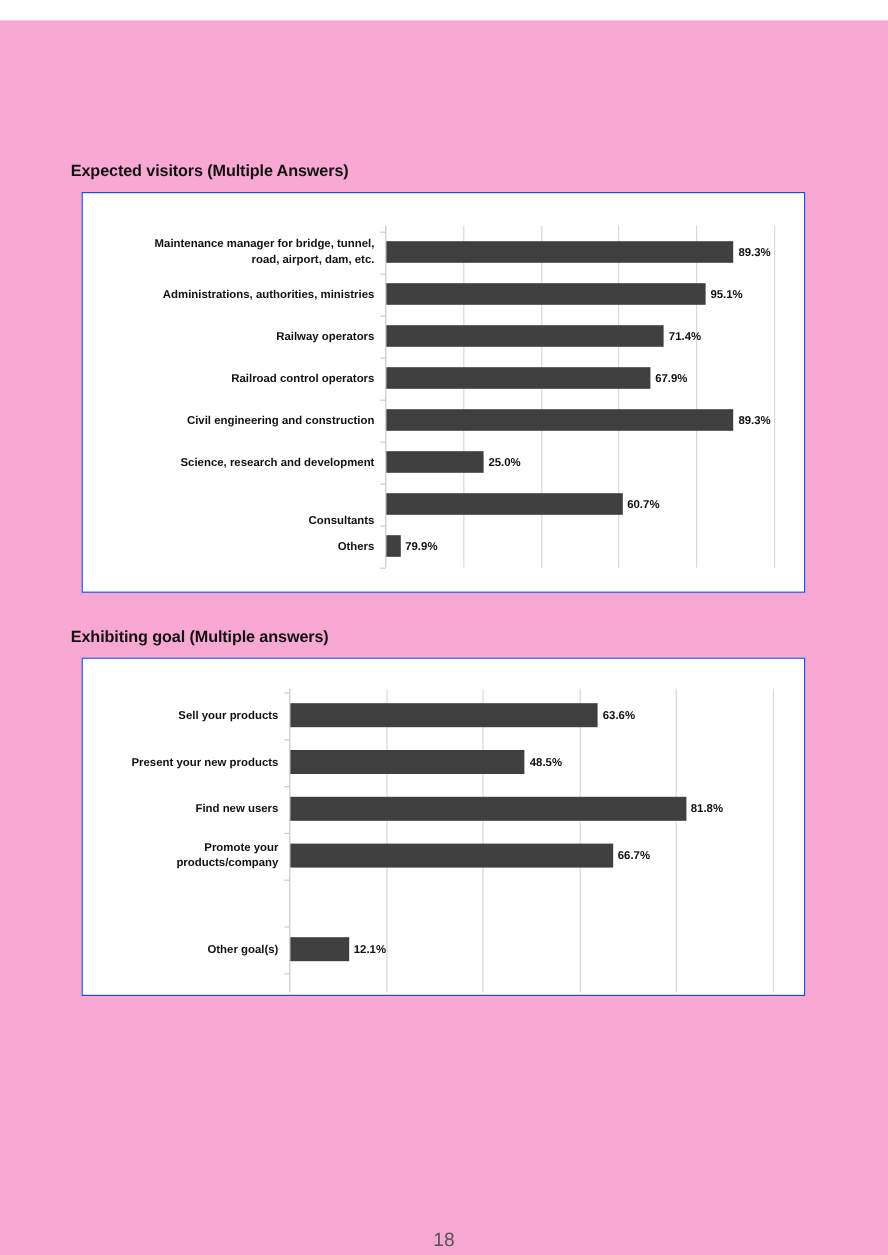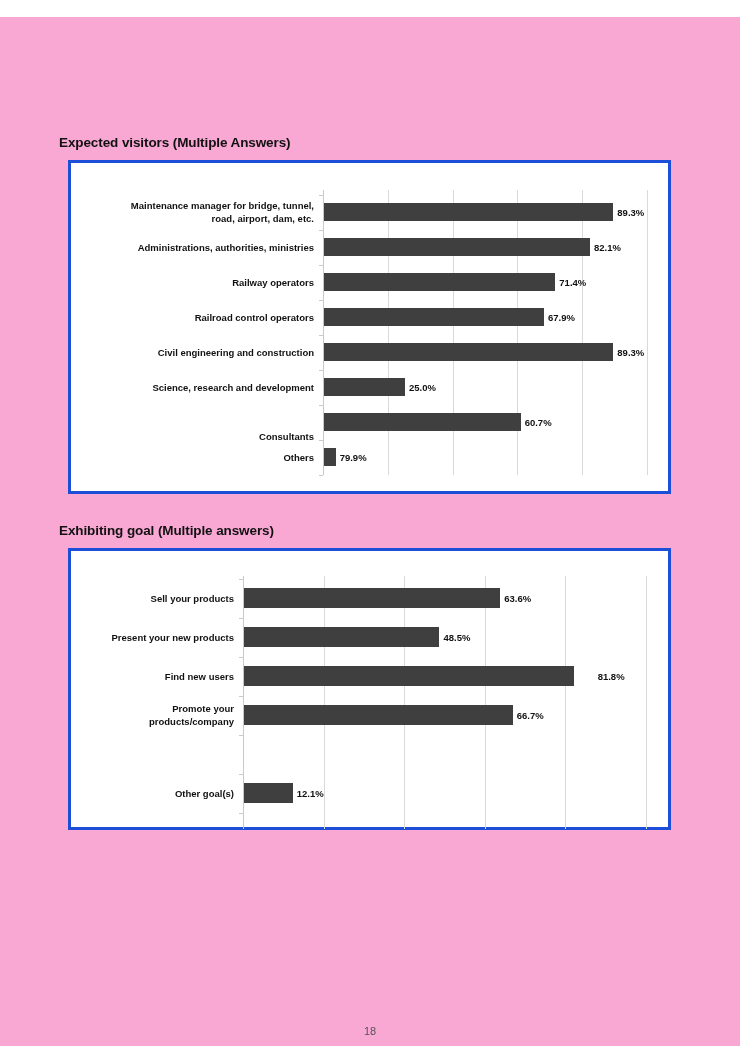--- a/index.html
+++ b/index.html
@@ -32,21 +32,21 @@
     letter-spacing: -0.1px;
     color: #111111;
     white-space: nowrap;
   }
   #title-1 { left: 59px; top: 118px; }
   #title-2 { left: 59px; top: 506px; }
 
   
   .chart-frame {
     position: absolute;
-    border: 3px solid #1d4ed8;
+    border: 1px solid #1d4ed8;
     background: #ffffff;
     box-sizing: border-box;
   }
   #chart-1-frame { left: 68px; top: 143px; width: 603px; height: 334px; }
   #chart-2-frame { left: 68px; top: 531px; width: 603px; height: 282px; }
 
   
   .plot {
     position: absolute;
     box-sizing: border-box;
@@ -124,21 +124,21 @@
     line-height: 13px;
   }
 
   
   #page-number {
     position: absolute;
     left: 0;
     right: 0;
     top: 1008px;
     text-align: center;
-    font-size: 11px;
+    font-size: 16px;
     color: #555555;
     font-family: "Liberation Sans", sans-serif;
   }
 </style>
 </head>
 <body>
 
 <div class="page">
 
   <div class="section-title" id="title-1">Expected visitors (Multiple Answers)</div>
@@ -159,21 +159,21 @@
           </div>
           <div class="bar" style="width: 289.332px; height: 18px; background: rgb(63, 63, 63);"></div>
           <div class="bar-value" style="left: 294.332px; top: 5px;">89.3%</div>
         </div>
         <div class="tick" style="top: 39.5px;"></div>
         <div class="row" style="top: 48px; height: 18px;">
           <div class="cat-label" style="top: 2.5px;">
             <div>Administrations, authorities, ministries</div>
           </div>
           <div class="bar" style="width: 266.004px; height: 18px; background: rgb(63, 63, 63);"></div>
-          <div class="bar-value" style="left: 271.004px; top: 5px;">82.1%</div>
+          <div class="bar-value" style="left: 271.004px; top: 5px;">95.1%</div>
         </div>
         <div class="tick" style="top: 74.5px;"></div>
         <div class="row" style="top: 83px; height: 18px;">
           <div class="cat-label" style="top: 2.5px;">
             <div>Railway operators</div>
           </div>
           <div class="bar" style="width: 231.336px; height: 18px; background: rgb(63, 63, 63);"></div>
           <div class="bar-value" style="left: 236.336px; top: 5px;">71.4%</div>
         </div>
         <div class="tick" style="top: 109.5px;"></div>
@@ -245,21 +245,21 @@
           </div>
           <div class="bar" style="width: 195.455px; height: 20px; background: rgb(63, 63, 63);"></div>
           <div class="bar-value" style="left: 200.455px; top: 6px;">48.5%</div>
         </div>
         <div class="tick" style="top: 80.5px;"></div>
         <div class="row" style="top: 90px; height: 20px;">
           <div class="cat-label" style="top: 3.5px;">
             <div>Find new users</div>
           </div>
           <div class="bar" style="width: 329.654px; height: 20px; background: rgb(63, 63, 63);"></div>
-          <div class="bar-value" style="left: 334.654px; top: 6px; margin-left: 20px;">81.8%</div>
+          <div class="bar-value" style="left: 334.654px; top: 6px;">81.8%</div>
         </div>
         <div class="tick" style="top: 119.5px;"></div>
         <div class="row" style="top: 129px; height: 20px;">
           <div class="cat-label" style="top: -3px;">
             <div>Promote your</div>
             <div>products/company</div>
           </div>
           <div class="bar" style="width: 268.801px; height: 20px; background: rgb(63, 63, 63);"></div>
           <div class="bar-value" style="left: 273.801px; top: 6px;">66.7%</div>
         </div>

